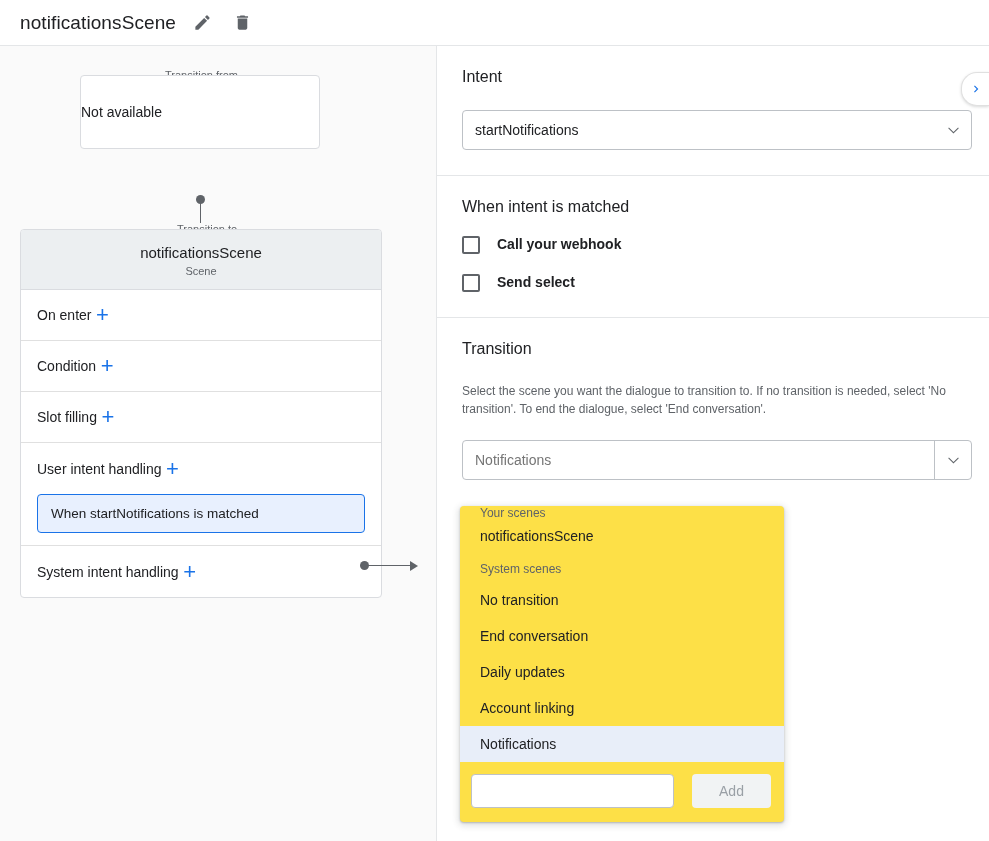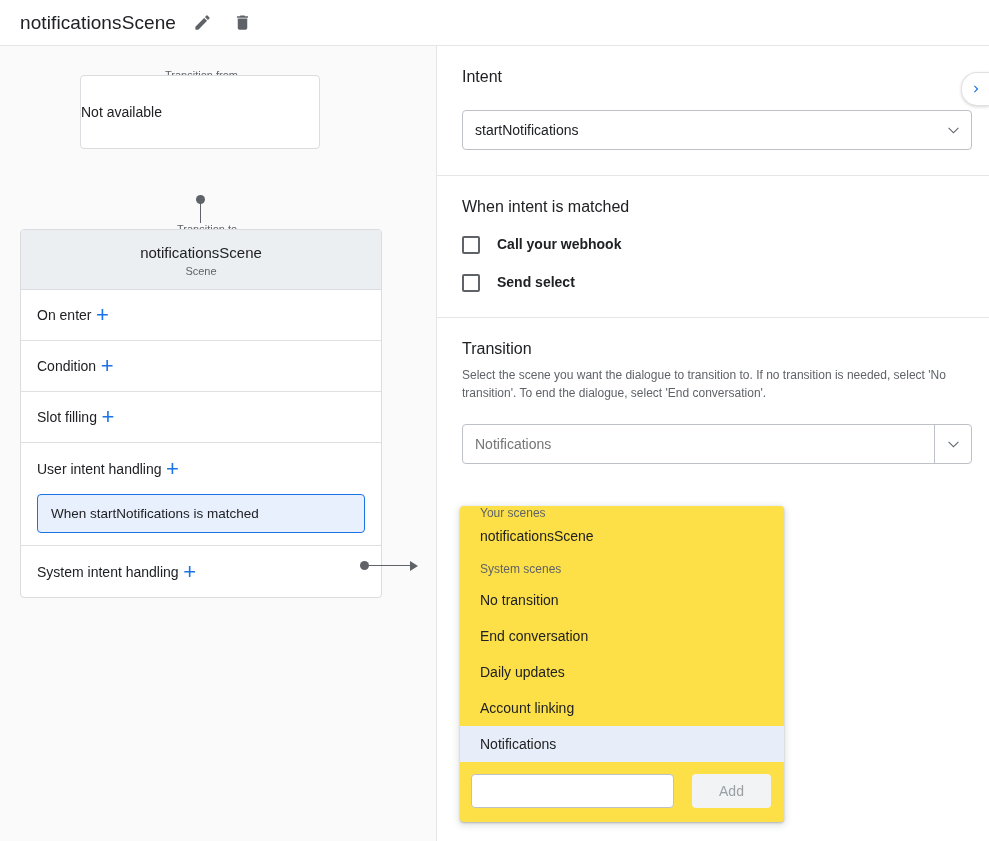--- a/index.html
+++ b/index.html
@@ -167,21 +167,21 @@
   .check-row {
     display: flex; align-items: flex-start; margin-top: 20px;
   }
   .checkbox {
     width: 18px; height: 18px; border: 2px solid #5f6368; border-radius: 2px;
     margin-right: 17px; cursor: pointer; background: #fff;
   }
   .check-label { font-size: 14px; font-weight: bold; color: #202124; }
 
   .help-text {
-    font-size: 12px; color: #5f6368; line-height: 1.5; margin-top: 8px;
+    font-size: 12px; color: #5f6368; line-height: 1.5; margin-top: 24px;
     width: 492px;
   }
 
   .combo-wrap { margin-top: 22px; position: relative; width: 510px; }
   .combo-input {
     width: 510px; height: 40px;
     border: 1px solid #bdc1c6; border-radius: 4px;
     font-size: 14px; padding: 0 46px 0 12px;
     color: #5f6368; background: #fff;
     font-family: "Liberation Sans", sans-serif;

